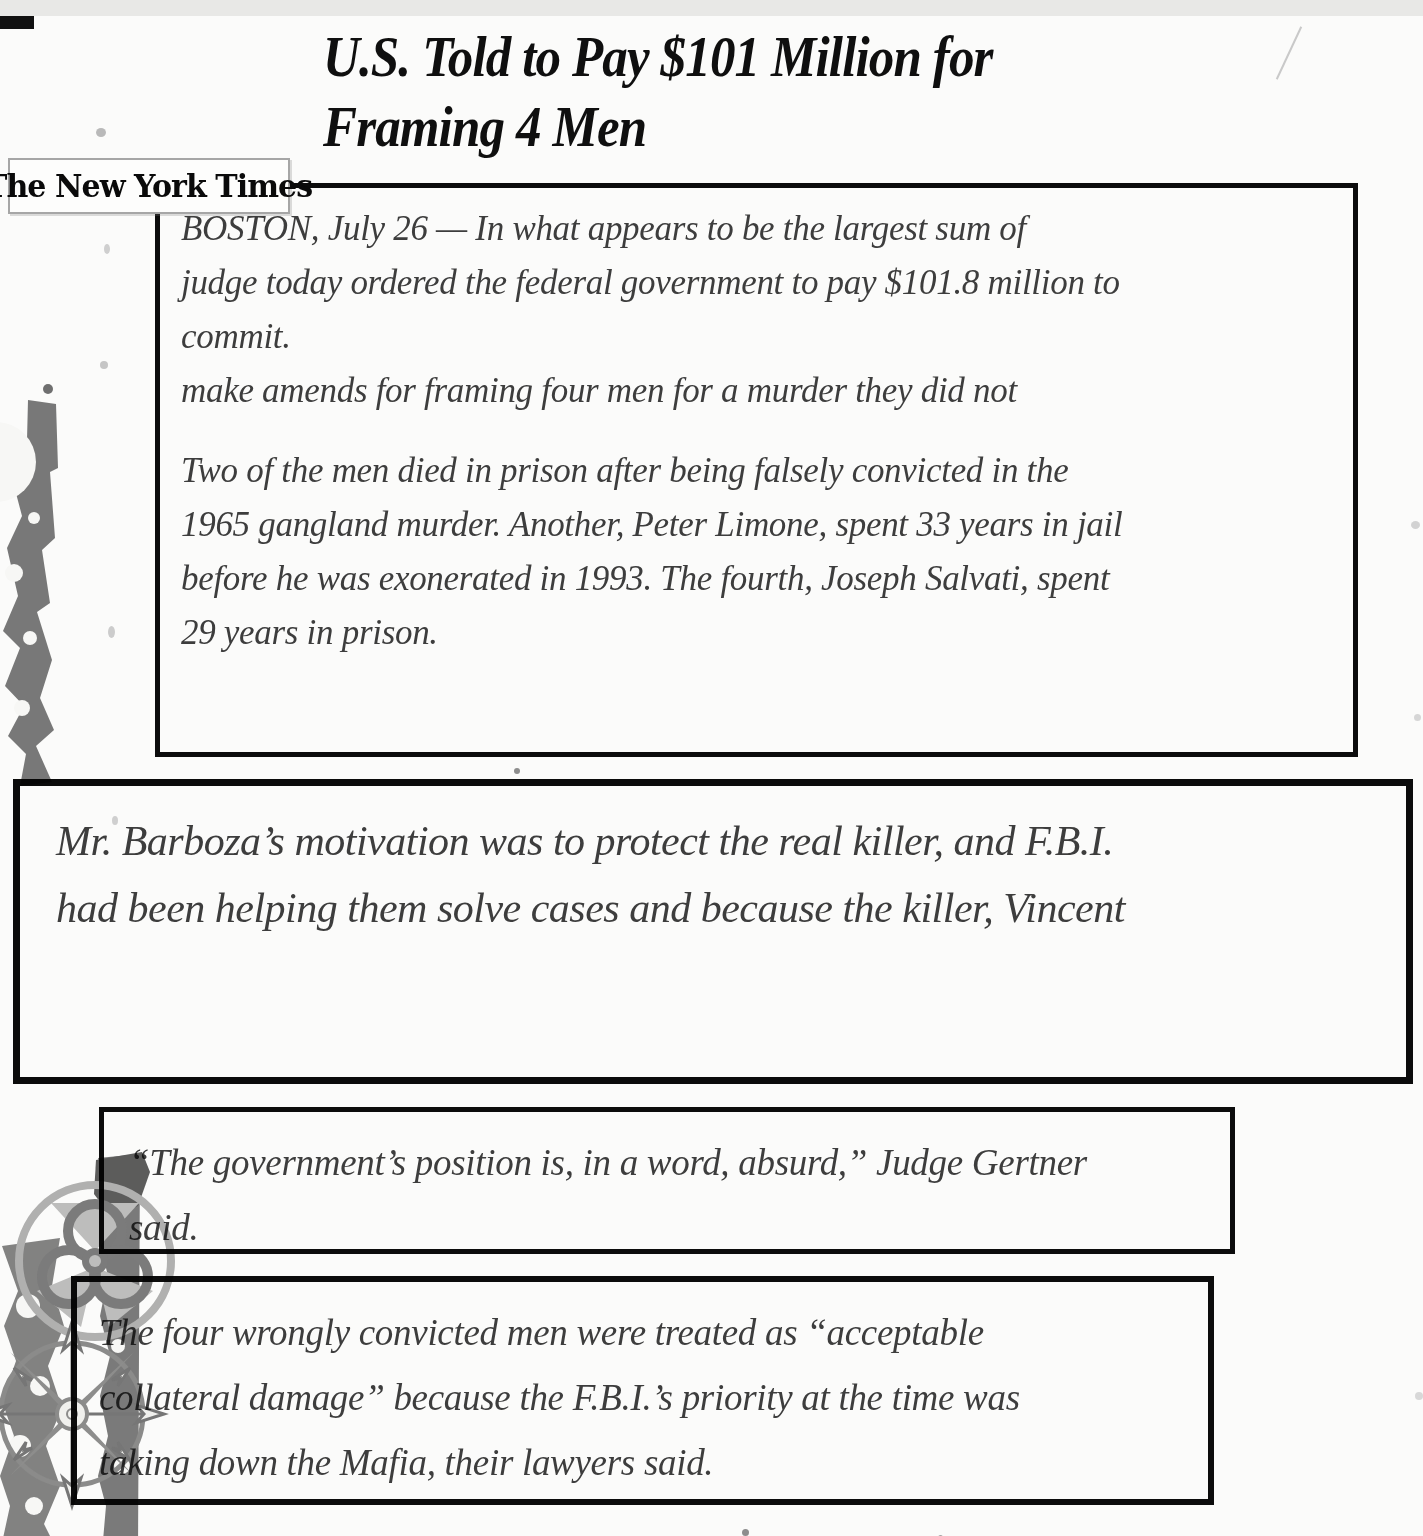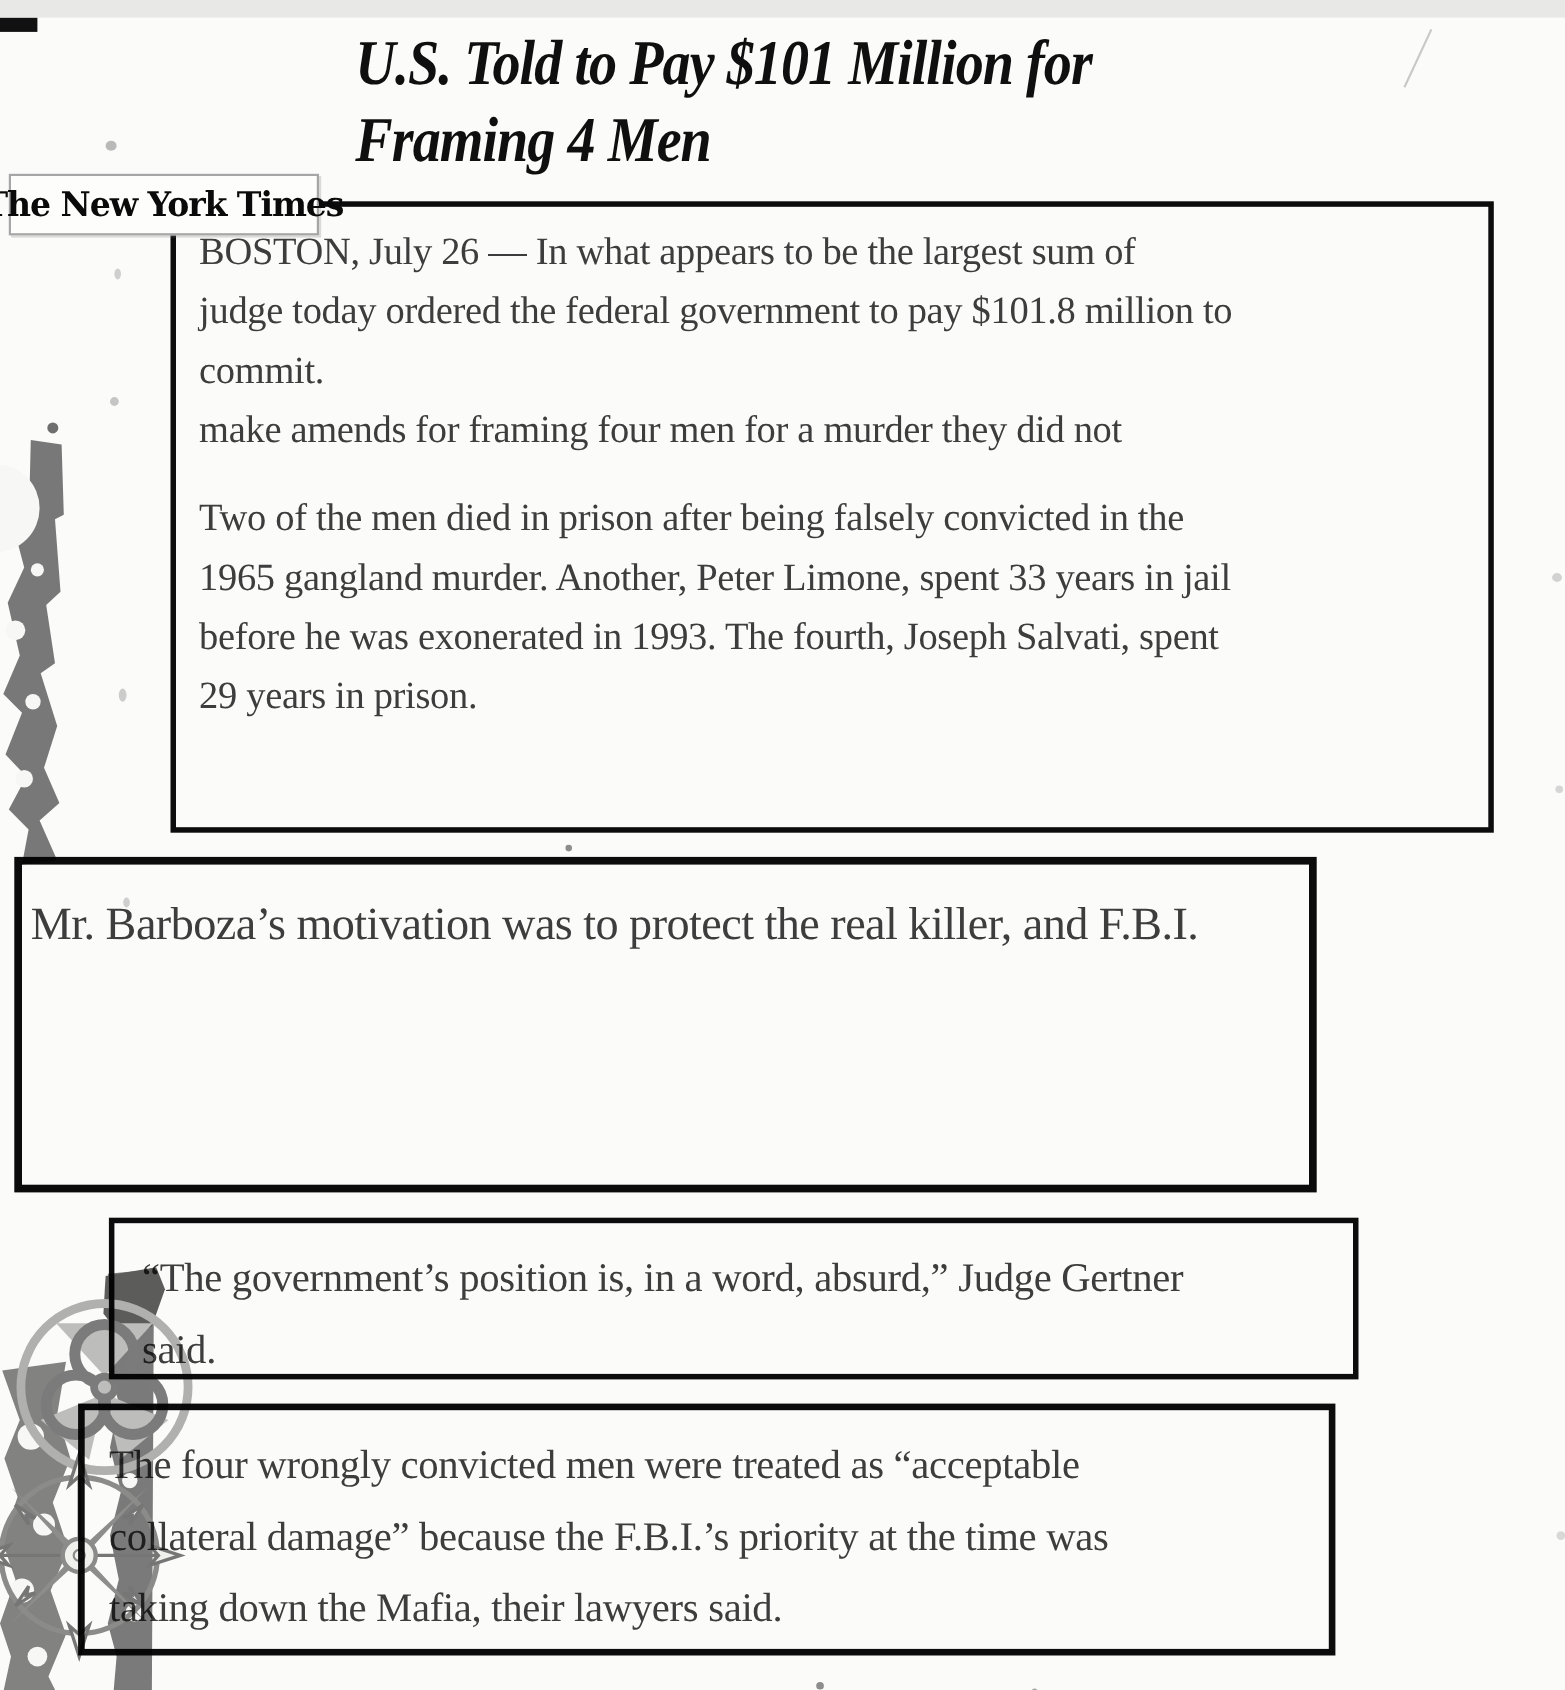--- a/index.html
+++ b/index.html
@@ -23,28 +23,28 @@
     background:#fdfdfc;border:2px solid #a6a6a6;box-sizing:border-box;
     display:flex;align-items:center;justify-content:center;
     z-index:6;box-shadow:2px 2px 0 rgba(120,120,120,.25);
   }
   .nyt-logo span{
     font-family:"DejaVu Serif", serif;font-weight:bold;
     font-size:31px;color:#0a0a0a;letter-spacing:-1px;
     transform:scaleX(0.97);white-space:nowrap;
   }
   
-  .abox{position:absolute;box-sizing:border-box;background:transparent;z-index:3;}
+  .abox{position:absolute;box-sizing:border-box;background:transparent;z-index:3;font-style:italic;}
   .abox .line{white-space:nowrap;color:#3d3d3d;}
   #box1{left:155px;top:167px;width:1203px;height:574px;border:5px solid #0c0c0c;
         padding:14px 20px 0 21px;}
   #box1 .line{font-size:35px;line-height:54px;letter-spacing:-0.3px;}
   #box1 .para2{margin-top:26px;}
-  #box2{left:13px;top:763px;width:1184px;height:305px;border:7px solid #0b0b0b;
-        padding:22px 20px 0 8px;}
+  #box2{left:13px;top:763px;width:1400px;height:305px;border:7px solid #0b0b0b;
+        padding:22px 20px 0 36px;}
   #box2 .line{font-size:42px;line-height:67px;letter-spacing:-0.5px;}
   #box3{left:99px;top:1091px;width:1136px;height:147px;border:5px solid #0c0c0c;
         padding:18px 20px 0 25px;}
   #box3 .line{font-size:37px;line-height:65px;letter-spacing:-0.3px;}
   #box4{left:71px;top:1260px;width:1143px;height:229px;border:6px solid #0c0c0c;
         padding:18px 18px 0 22px;}
   #box4 .line{font-size:37px;line-height:65px;letter-spacing:-0.3px;}
   
   .deco{position:absolute;pointer-events:none;}
   #topleft-bar{left:0;top:0;width:34px;height:13px;background:#111;z-index:2;}
@@ -81,20 +81,21 @@
       <div class="line">Two of the men died in prison after being falsely convicted in the</div>
       <div class="line">1965 gangland murder. Another, Peter Limone, spent 33 years in jail</div>
       <div class="line">before he was exonerated in 1993. The fourth, Joseph Salvati, spent</div>
       <div class="line">29 years in prison.</div>
     </div>
   </div>
 
   <div class="abox" id="box2">
     <div class="para">
       <div class="line">Mr. Barboza’s motivation was to protect the real killer, and F.B.I.</div>
+      <div class="line">had been helping them solve cases and because the killer, Vincent</div>
     </div>
   </div>
 
   <div class="abox" id="box3">
     <div class="para">
       <div class="line">“The government’s position is, in a word, absurd,” Judge Gertner</div>
       <div class="line">said.</div>
     </div>
   </div>
 

